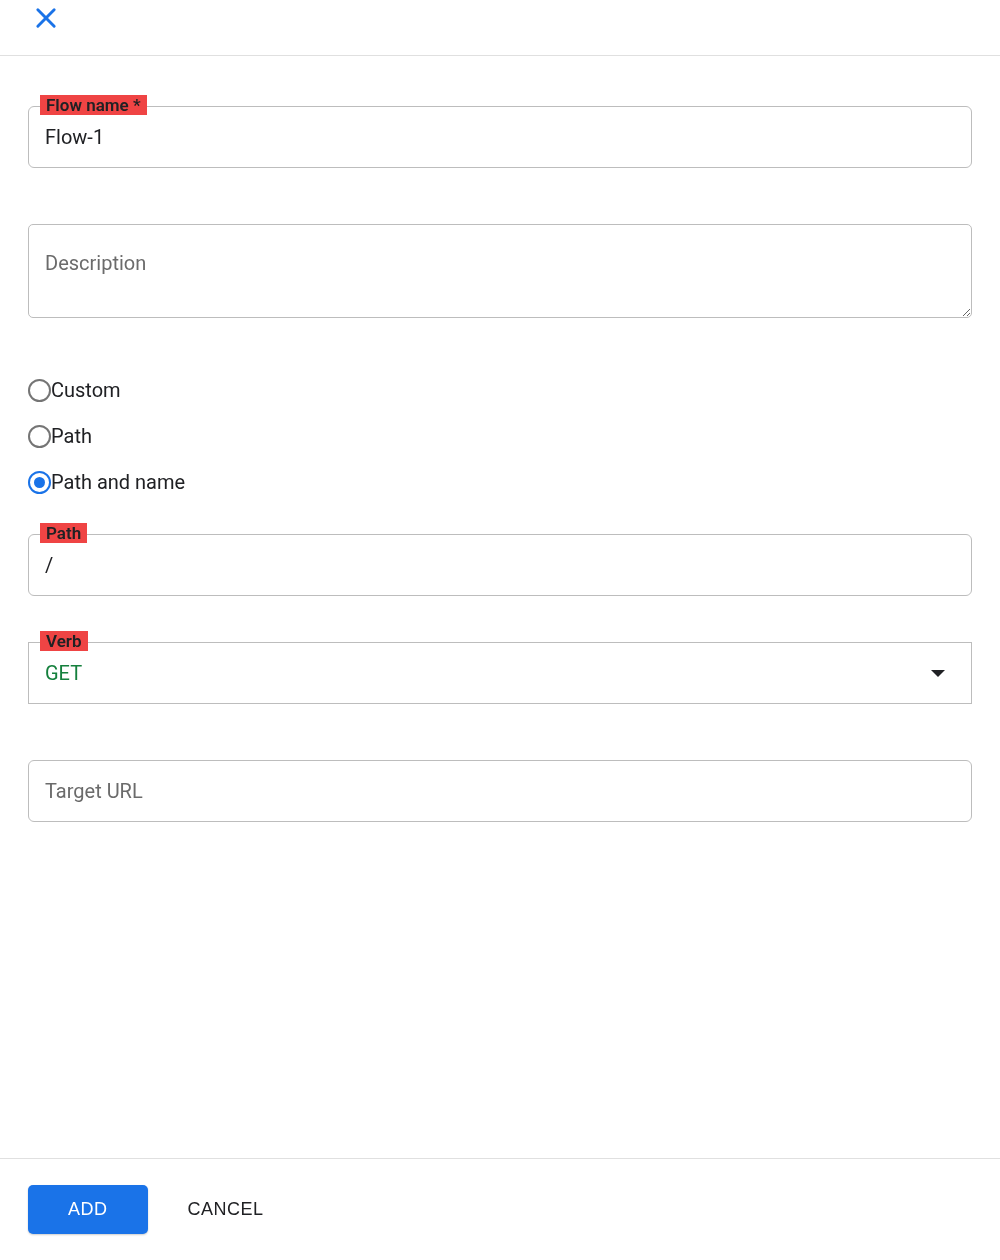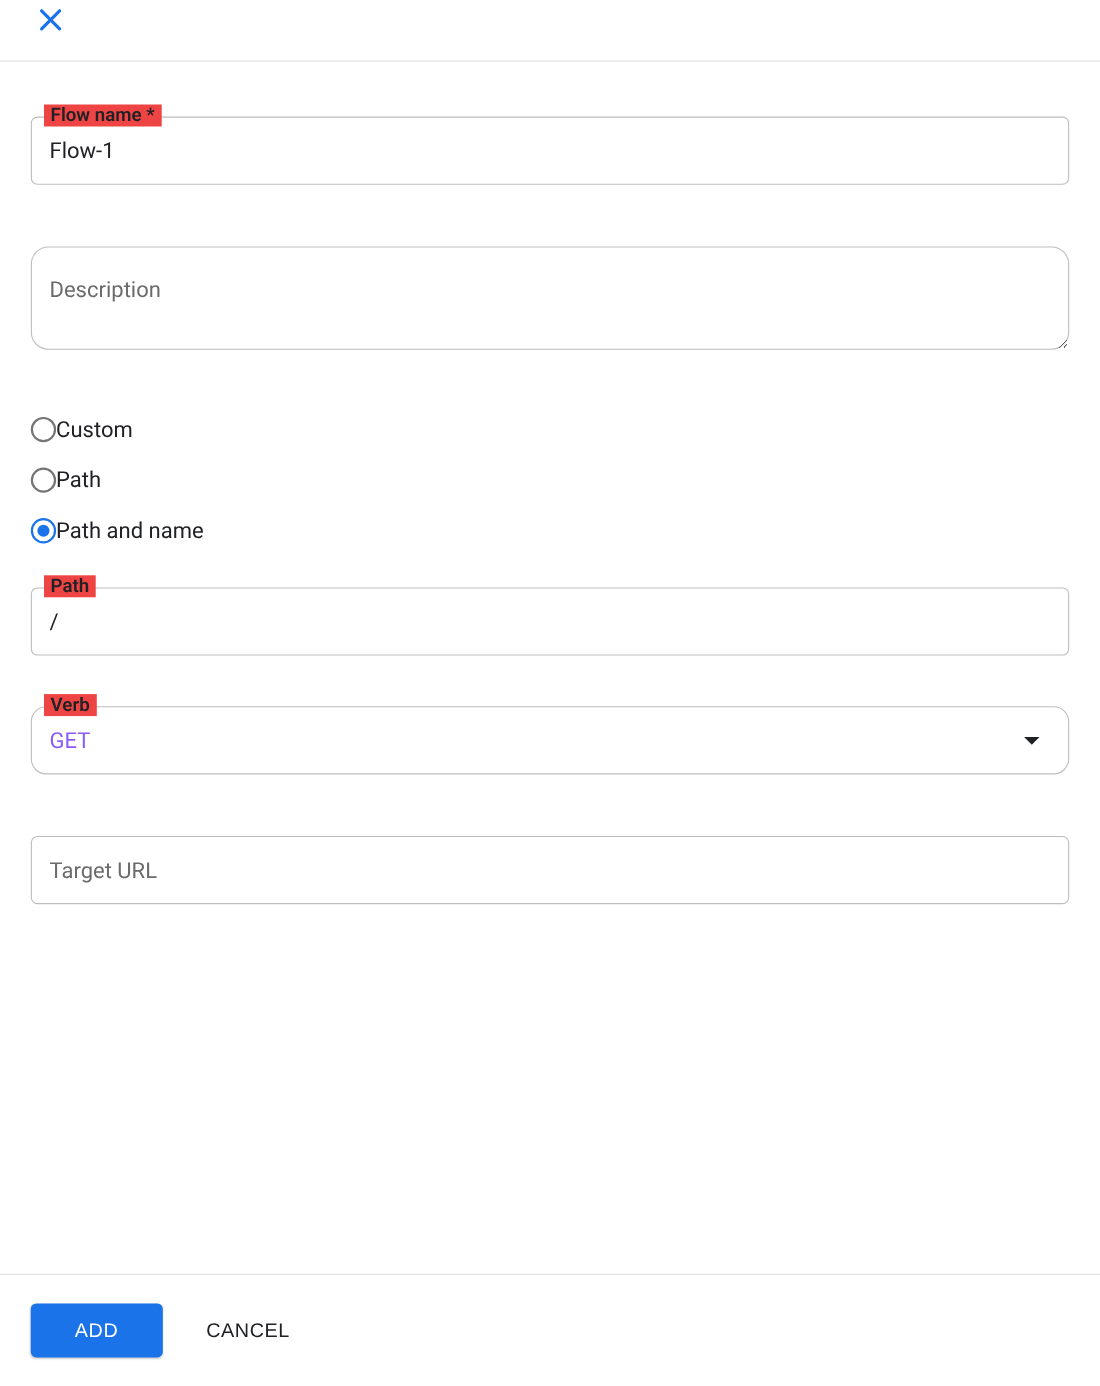--- a/index.html
+++ b/index.html
@@ -64,21 +64,21 @@
       padding: 18px 16px;
       font-size: 20px;
       color: #202124;
       font-family: inherit;
       outline: none;
     }
     .text-input::placeholder { color: #6b6b6b; }
     .textarea-input {
       width: 100%;
       border: 1px solid #bdbdbd;
-      border-radius: 16px;
+      border-radius: 5px;
       padding: 26px 16px 18px;
       font-size: 20px;
       color: #202124;
       font-family: inherit;
       resize: both;
       min-height: 84px;
       outline: none;
     }
     .textarea-input::placeholder { color: #6b6b6b; font-size: 20px; }
     .section-label {
@@ -111,24 +111,24 @@
       background: #1a73e8;
       border-radius: 50%;
       display: none;
     }
     .radio-circle.checked .radio-dot { display: block; }
     .radio-label { font-size: 20px; color: #202124; }
     .select-wrapper { position: relative; }
     .select-display {
       width: 100%;
       border: 1px solid #bdbdbd;
-      border-radius: 14px;
+      border-radius: 0;
       padding: 18px 16px;
       font-size: 20px;
-      color: #8b5cf6;
+      color: #15803d;
       cursor: pointer;
       display: flex;
       justify-content: space-between;
       align-items: center;
       margin-top: 45px;
     }
     .dropdown-arrow {
       width: 0; height: 0;
       border-left: 7px solid transparent;
       border-right: 7px solid transparent;

